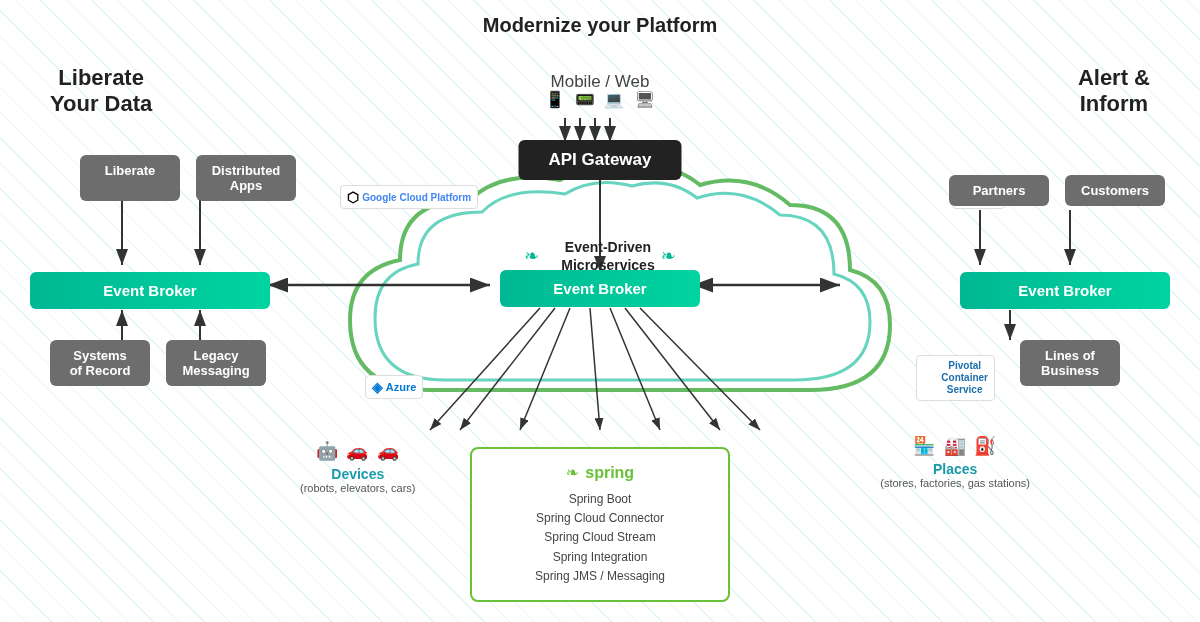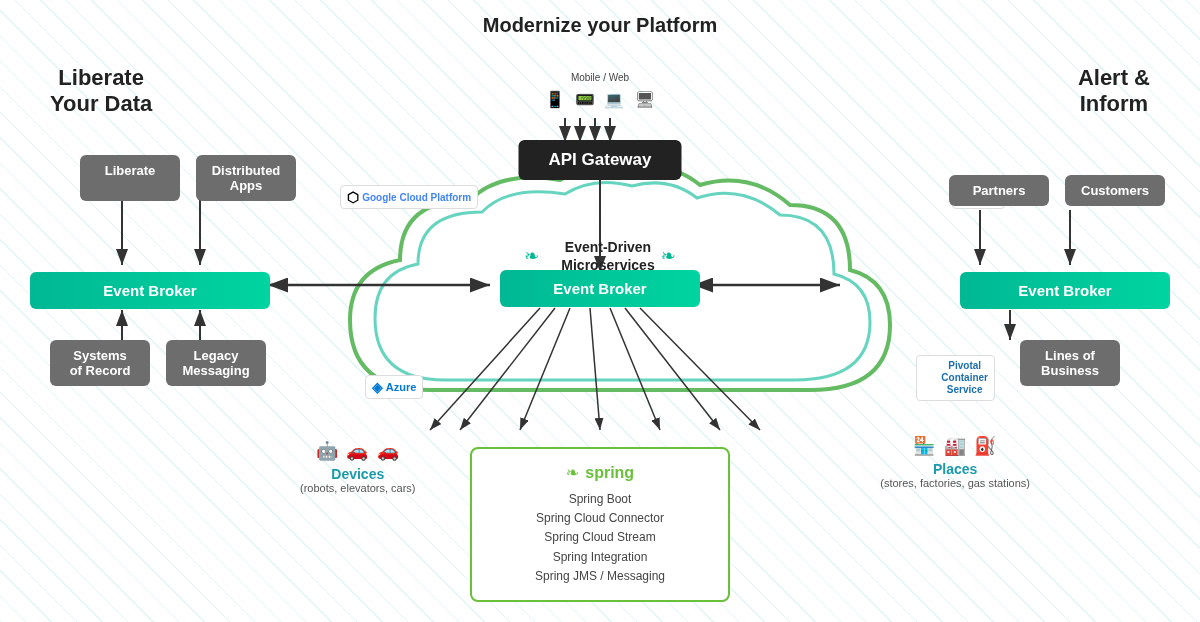--- a/index.html
+++ b/index.html
@@ -150,21 +150,21 @@
       z-index: 20;
       white-space: nowrap;
     }
 
     
     .mobile-web {
       position: absolute;
       top: 70px;
       left: 50%;
       transform: translateX(-50%);
-      font-size: 10px;
+      font-size: 17px;
       color: #444;
       z-index: 10;
       text-align: center;
     }
 
     
     .mobile-icons {
       position: absolute;
       top: 88px;
       left: 50%;

